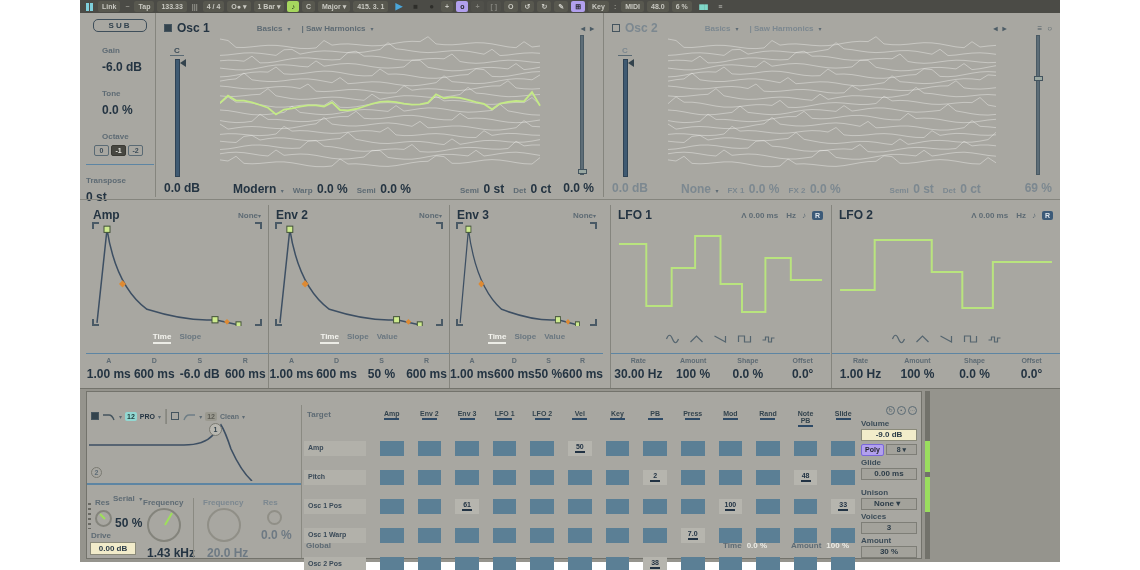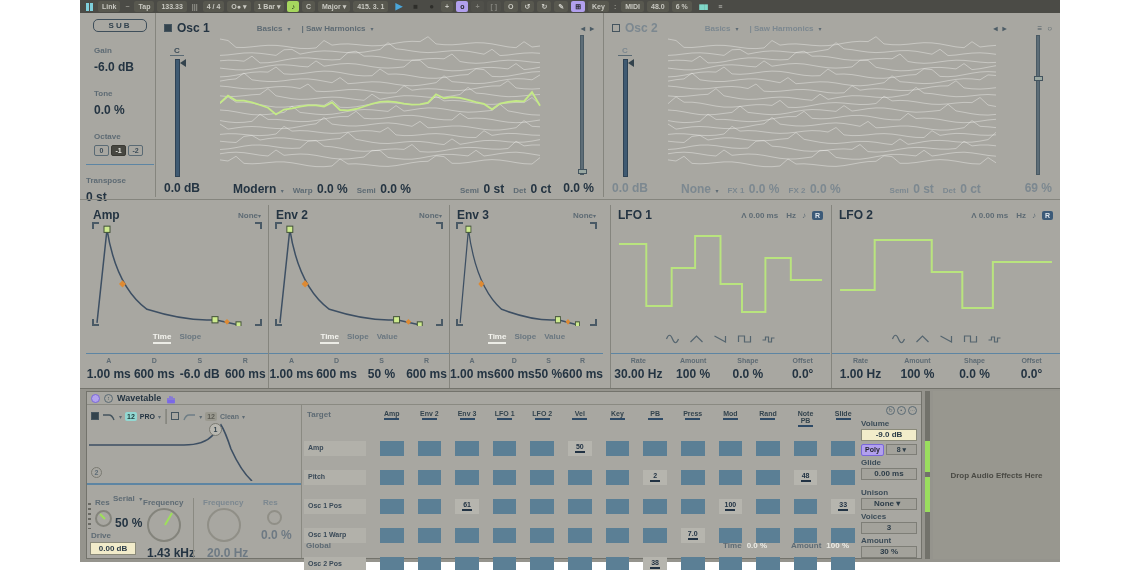--- a/index.html
+++ b/index.html
@@ -21,21 +21,21 @@
   .tb.logo i{display:block;width:3px;height:8px;background:#7fd0dc;}
   
   .l{color:#5e6b74;font-size:8px;font-weight:700;}
   .v{color:#243442;font-size:12px;font-weight:700;}
   .caret{font-size:6px;color:#5e6b74;}
   
   .synth{position:absolute;top:13px;left:0;right:0;height:375px;background:#a8a7a1;}
   .sb{position:absolute;left:6px;top:4px;width:68px;height:178px;}
   .sub-btn{width:54px;height:13px;margin:2px auto 0;border:1px solid #3e4e5a;border-radius:5px;
     text-align:center;font-size:8px;font-weight:700;letter-spacing:2px;color:#32424e;line-height:11px;}
-  .sb .blk{margin:7px 0 0 8px;}
+  .sb .blk{margin:7px 0 0 16px;}
   .oct-row{display:flex;gap:2px;margin:2px 0 0 8px;}
   .oct{width:15px;height:11px;border:1px solid #5a6a74;border-radius:2px;text-align:center;font-size:7px;font-weight:700;color:#3c4c58;line-height:9px;}
   .oct.sel{background:#474741;border-color:#3a3a34;color:#e6e6de;}
   .sb-div{height:1px;background:#5d85a3;margin:8px 0 4px 0;}
   .vline{position:absolute;width:1px;background:#85857e;}
   .hline{position:absolute;height:1px;background:#85857e;}
   
   .osc{position:absolute;top:0;height:184px;}
   .osc-hdr{position:absolute;top:8px;left:8px;right:8px;display:flex;align-items:center;gap:5px;}
   .chk{width:8px;height:8px;border:1px solid #44545e;}
@@ -532,29 +532,20 @@
               <span class="l">Offset</span>
               <span class="v">0.0°</span>
             </span>
         </div>
       </div>
     </div>
   </div>
 
   <div class="chain">
     <div class="device">
-      <div class="dtitle">
-        <span class="circ act"></span>
-        <span class="circ" style="font-size:5px;">↕</span>
-        <span class="v" style="font-size:9px;">Wavetable</span>
-        <svg width="11" height="11" viewBox="0 0 11 11">
-          <path d="M3,10 V5 M5,10 V3 M7,10 V3.5 M9,10 V5" stroke="#7a68e8" stroke-width="1.4" fill="none"></path>
-          <rect x="2.4" y="7" width="7.2" height="3.4" fill="#7a68e8"></rect>
-        </svg>
-      </div>
       <div class="dcontent">
         <div class="ddots"></div>
 
         <div class="fcol">
           <div class="fhdr">
             <span class="sqbox on"></span>
             <svg width="14" height="9" viewBox="0 0 14 9">
                 <path d="M1,3 H7 Q10,3 12,8" fill="none" stroke="#44545e" stroke-width="1.4"></path>
               </svg>
             <span class="caret">▾</span>
@@ -750,17 +741,14 @@
           <div class="field gfield">30 %</div>
         </div>
       </div>
     </div>
 
     <div class="meter">
       <i style="top:30%;height:18%;"></i>
       <i style="top:51%;height:21%;"></i>
     </div>
 
-    <div class="drop">
-      <span>Drop Audio Effects Here</span>
-    </div>
   </div>
 </div>
 
 </body></html>

